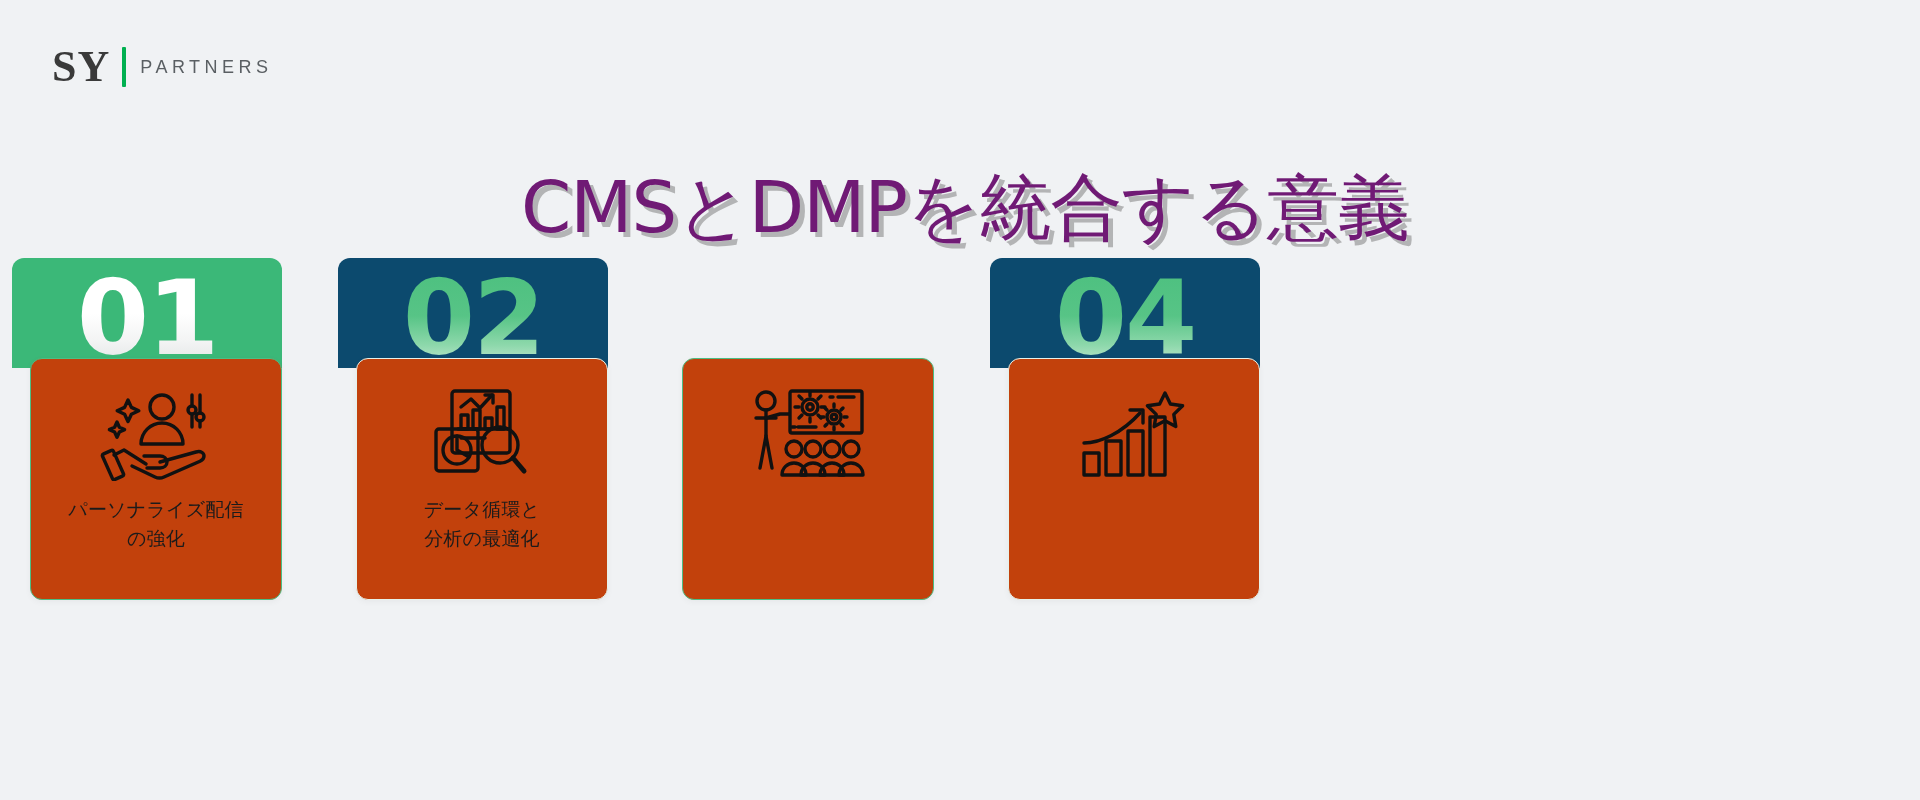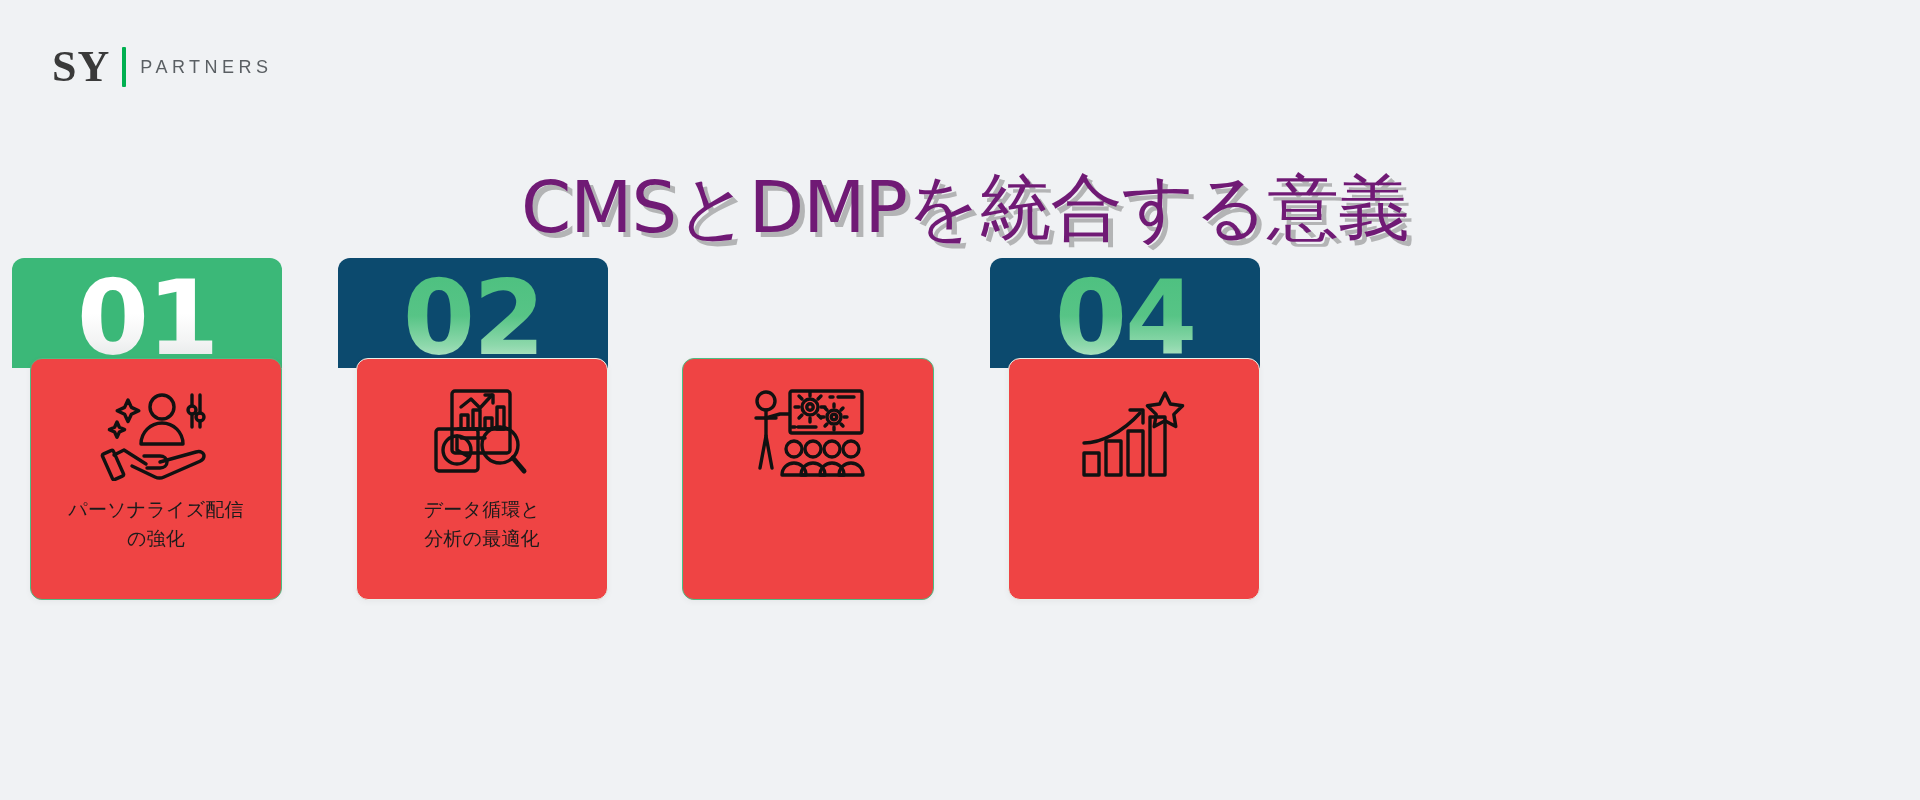--- a/index.html
+++ b/index.html
@@ -87,21 +87,21 @@
     -webkit-background-clip:text;background-clip:text;color:transparent;
   }
   .card-wrap.off .head .num{
     background:linear-gradient(180deg,#4cc07f 0%,#57c486 48%,#8dd8ab 76%,#cdebd9 100%);
     -webkit-background-clip:text;background-clip:text;color:transparent;
   }
 
   
   .body{
     position:absolute;left:0;right:0;top:100px;bottom:0;
-    background:#ef4444;
+    background:#c2410c;
     border-radius:12px;
     box-sizing:border-box;
     display:flex;flex-direction:column;
     align-items:center;
     box-shadow:0 2px 6px rgba(0,0,0,.045);
     margin-left:18px;
   }
   .card-wrap.on .body{border:1.6px solid #4cbd83;}
   .card-wrap.off .body{border:1.6px solid #e6f2ea;}
 

